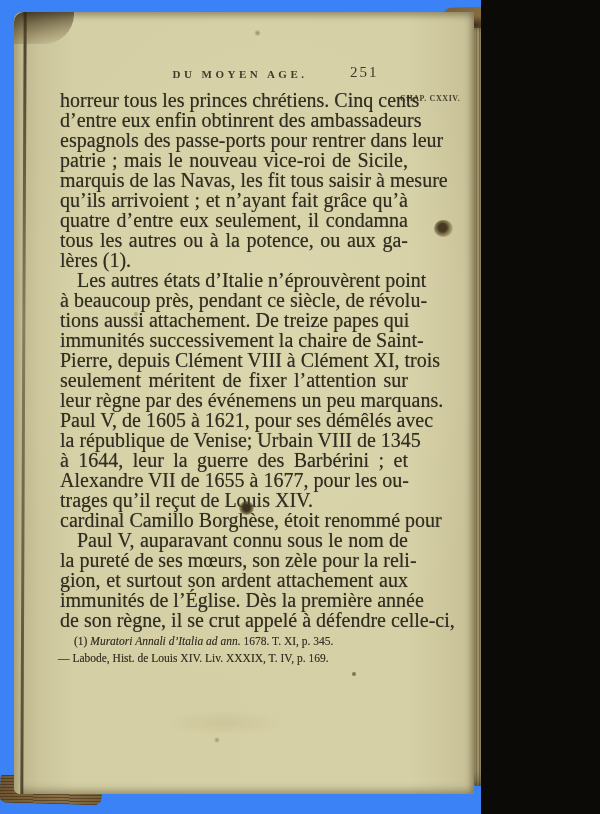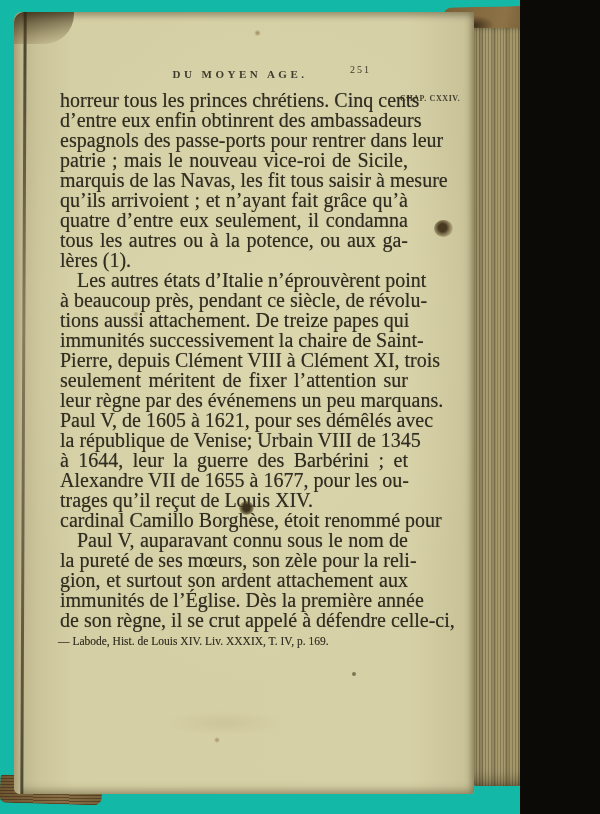--- a/index.html
+++ b/index.html
@@ -1,19 +1,19 @@
 <!DOCTYPE html>
 <html><head>
 <meta charset="utf-8">
 <style>
   * { margin:0; padding:0; box-sizing:border-box; }
   html,body { width:600px; height:814px; }
   body { background:#0b0a07; font-family:"Liberation Serif", serif; overflow:hidden; }
 
-  .screen { position:relative; width:520px; height:814px; background:#14b8a6; overflow:hidden; }
+  .screen { position:relative; width:481px; height:814px; background:#3b82f6; overflow:hidden; }
 
   
   .top-edge {
     position:absolute; left:444px; top:6px; width:148px; height:46px;
     background:
       radial-gradient(ellipse 30px 14px at 20% 40%, rgba(40,28,14,.8), transparent 70%),
       radial-gradient(ellipse 40px 16px at 70% 60%, rgba(58,42,22,.7), transparent 70%),
       linear-gradient(100deg, #7a6038, #8d7246 40%, #5d4627 75%, #6b5433);
     border-radius:8px 12px 4px 6px;
     transform:rotate(-1.2deg);
@@ -91,21 +91,21 @@
   }
 
   
   .running-title {
     position:absolute; left:120px; top:56px; width:212px;
     text-align:center; font-size:11px; letter-spacing:3.5px;
     color:#403c2d; font-weight:bold;
   }
   .page-number {
     position:absolute; left:336px; top:52px;
-    font-size:10px; letter-spacing:2px; color:#3c382a;
+    font-size:15px; letter-spacing:2px; color:#3c382a;
   }
   .margin-note {
     position:absolute; left:386px; top:82px; width:70px;
     font-size:8px; letter-spacing:.6px; color:#45412f; font-weight:bold;
     white-space:nowrap;
   }
   .text-block {
     position:absolute; left:46px; top:78px; width:348px;
     font-size:20px; line-height:20px; color:#302d22;
     text-shadow:0 0 .7px rgba(45,40,26,.55);
@@ -191,20 +191,21 @@
           <div class="line">cardinal Camillo Borghèse, étoit renommé pour</div>
           <div class="line indent">Paul V, auparavant connu sous le nom de</div>
           <div class="line">la pureté de ses mœurs, son zèle pour la reli-</div>
           <div class="line">gion, et surtout son ardent attachement aux</div>
           <div class="line">immunités de l’Église. Dès la première année</div>
           <div class="line last">de son règne, il se crut appelé à défendre celle-ci,</div>
         </div>
       </div>
 
     <div class="footnote">
+      <div class="fline1"><span>(1) </span><span class="it">Muratori Annali d’Italia ad ann.</span><span> 1678. T. XI, p. 345.</span></div>
       <div class="fline2">— Labode, Hist. de Louis XIV. Liv. XXXIX, T. IV, p. 169.</div>
     </div>
 
     <div class="stain stain-blot-right"></div>
     <div class="stain stain-blot-text"></div>
     <div class="stain speck-a"></div>
     <div class="stain speck-b"></div>
     <div class="stain speck-c"></div>
     <div class="stain speck-d"></div>
     <div class="stain smudge-bottom"></div>

